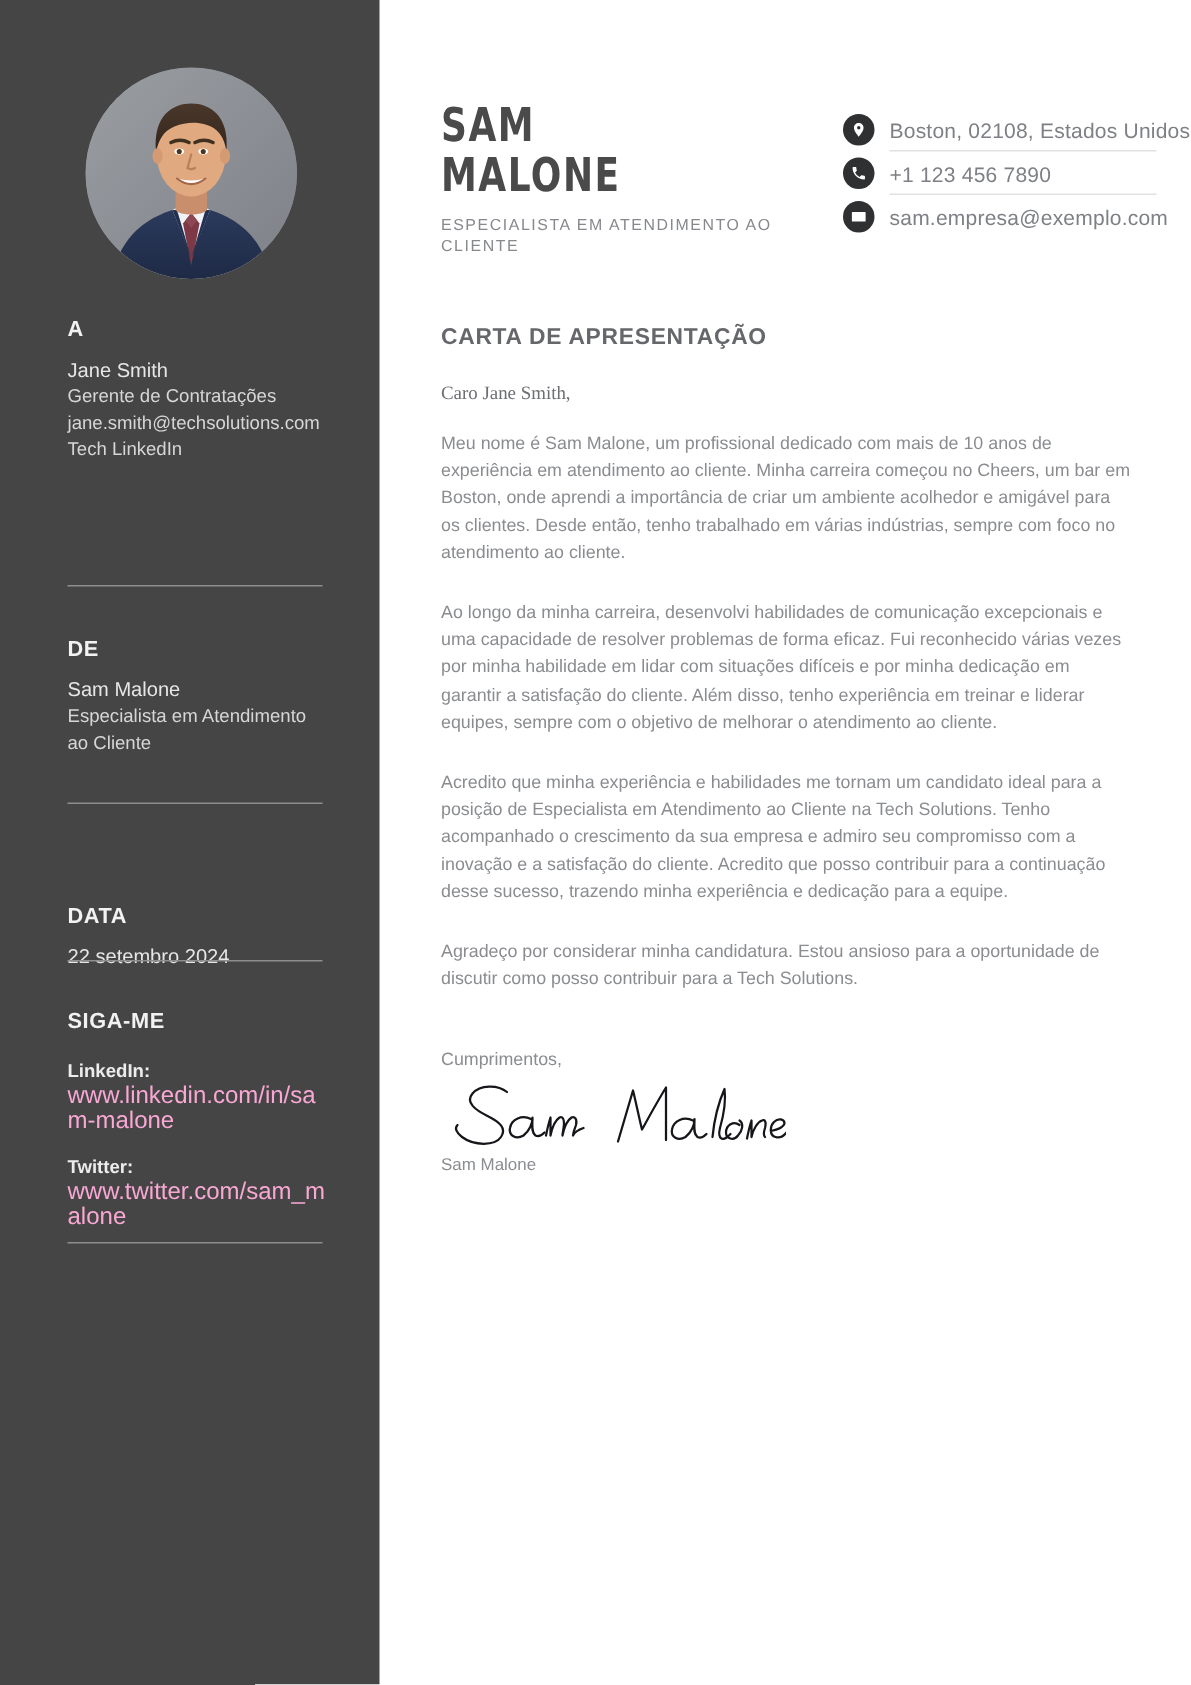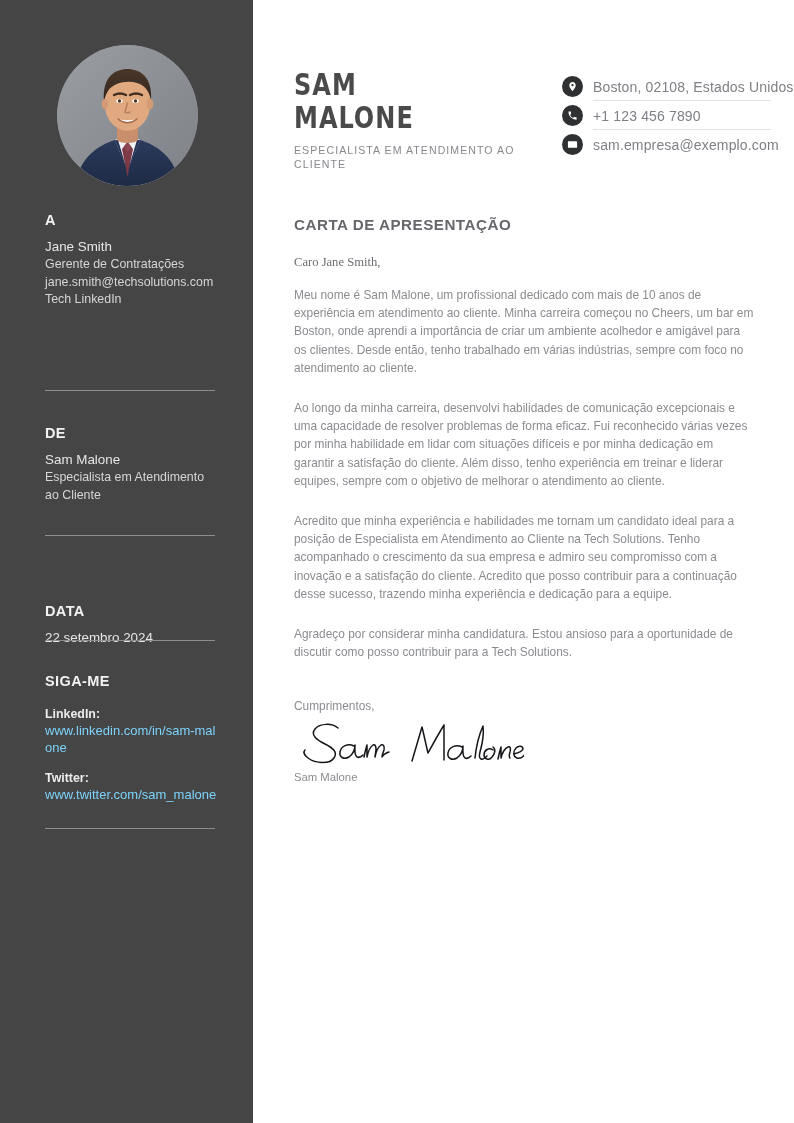--- a/index.html
+++ b/index.html
@@ -81,22 +81,22 @@
     background: #8e8e8e;
   }
   .sb-social-label {
     font-size: 12.4px;
     font-weight: bold;
     color: #ececec;
     margin: 0;
     line-height: 17px;
   }
   .sb-social-value {
-    font-size: 13px;
-    color: #7dd3fc;
+    font-size: 16px;
+    color: #f9a8d4;
     line-height: 16.5px;
     margin: 0;
     word-break: break-all;
   }
 
   
   .main {
     position: absolute;
     left: 253px;
     top: 0;

